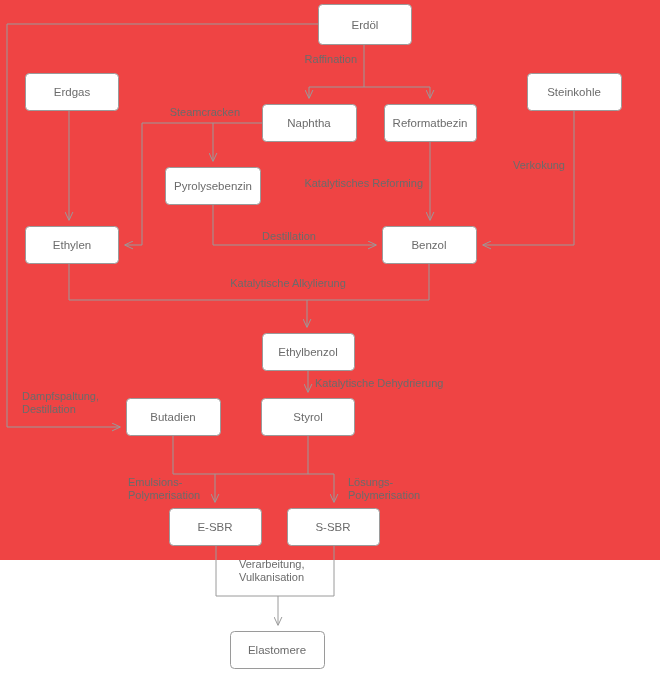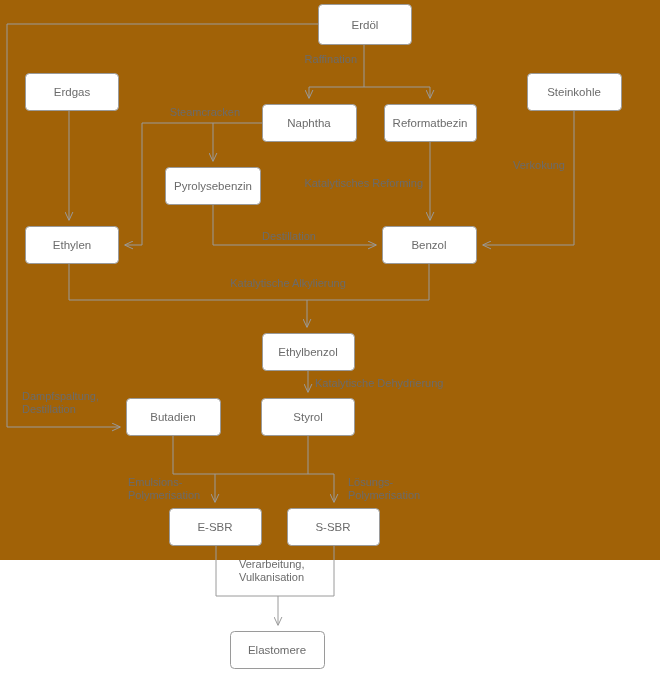--- a/index.html
+++ b/index.html
@@ -10,21 +10,21 @@
   body {
     width: 660px;
     height: 673px;
     font-family: "Liberation Sans", sans-serif;
     overflow: hidden;
   }
   #diagram-root {
     position: relative;
     width: 660px;
     height: 560px;
-    background: #a16207;
+    background: #ef4444;
   }
   svg.flow {
     position: absolute;
     top: 0;
     left: 0;
     width: 660px;
     height: 673px;
     display: block;
   }
   .node-rect {

